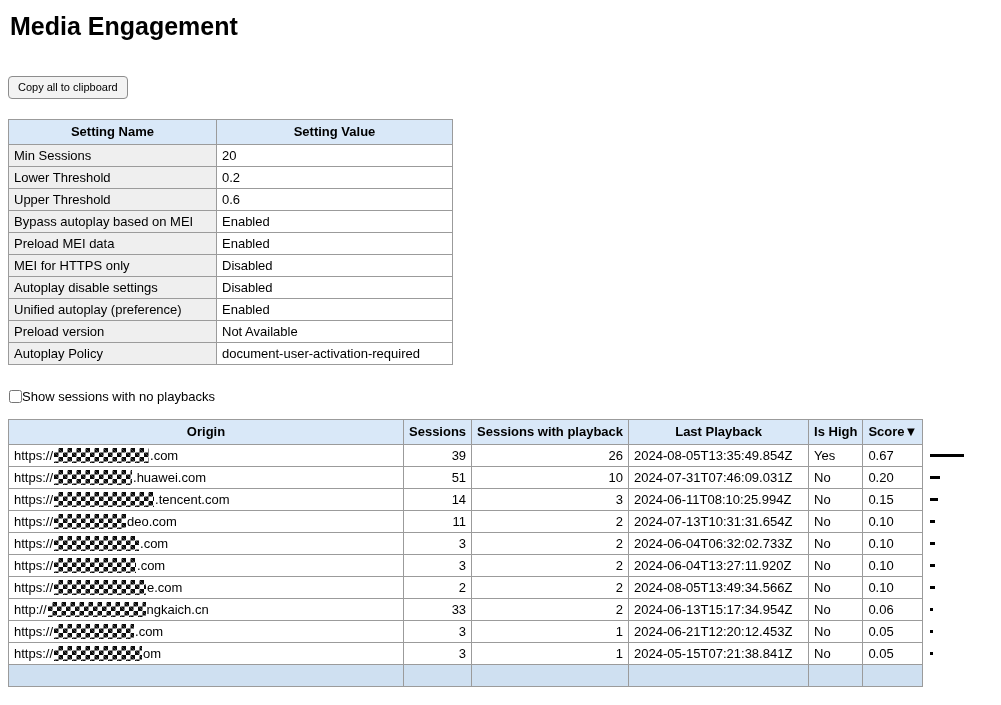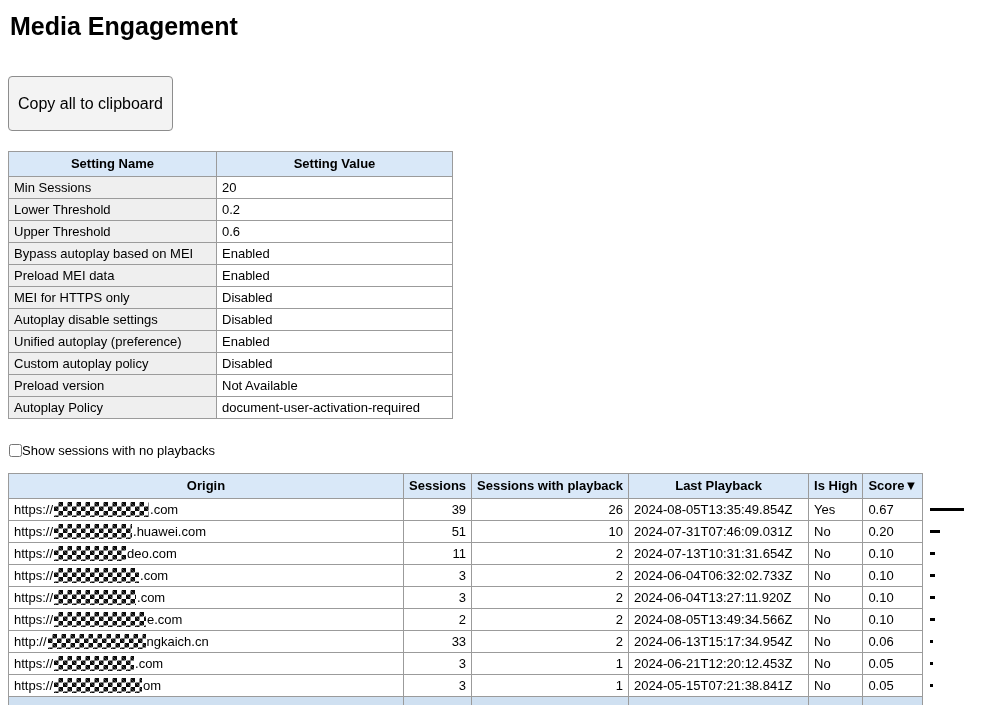--- a/index.html
+++ b/index.html
@@ -16,23 +16,23 @@
   h1.page-title {
     font-size: 25px;
     font-weight: 700;
     margin: 4px 0 35px 2px;
     line-height: 29px;
   }
 
   .copy-btn {
     display: block;
     font-family: "Liberation Sans", sans-serif;
-    font-size: 16px;
+    font-size: 11px;
     line-height: 15px;
-    padding: 19px 9px;
+    padding: 3px 9px;
     margin: 0 0 20px 0;
     background: #f3f3f3;
     border: 1px solid #8d8d8d;
     border-radius: 4px;
     color: #000;
     cursor: pointer;
   }
 
   table {
     border-collapse: collapse;
@@ -155,24 +155,20 @@
         </tr>
       <tr>
           <td class="sname">Autoplay disable settings</td>
           <td class="sval">Disabled</td>
         </tr>
       <tr>
           <td class="sname">Unified autoplay (preference)</td>
           <td class="sval">Enabled</td>
         </tr>
       <tr>
-          <td class="sname">Custom autoplay policy</td>
-          <td class="sval">Disabled</td>
-        </tr>
-      <tr>
           <td class="sname">Preload version</td>
           <td class="sval">Not Available</td>
         </tr>
       <tr>
           <td class="sname">Autoplay Policy</td>
           <td class="sval">document-user-activation-required</td>
         </tr>
     </tbody>
   </table>
 
@@ -219,20 +215,31 @@
         <td class="num">51</td>
         <td class="num">10</td>
         <td>2024-07-31T07:46:09.031Z</td>
         <td>No</td>
         <td>0.20</td>
         <td class="bar-cell">
             <div class="bar" style="width: 10px;"></div>
           </td>
       </tr>
       <tr>
+        <td><span>https://</span><span class="redact" style="width:100px"></span><span>.tencent.com</span></td>
+        <td class="num">14</td>
+        <td class="num">3</td>
+        <td>2024-06-11T08:10:25.994Z</td>
+        <td>No</td>
+        <td>0.15</td>
+        <td class="bar-cell">
+            <div class="bar" style="width: 8px;"></div>
+          </td>
+      </tr>
+      <tr>
         <td><span>https://</span><span class="redact" style="width:72px"></span><span>deo.com</span></td>
         <td class="num">11</td>
         <td class="num">2</td>
         <td>2024-07-13T10:31:31.654Z</td>
         <td>No</td>
         <td>0.10</td>
         <td class="bar-cell">
             <div class="bar" style="width: 5px;"></div>
           </td>
       </tr>

